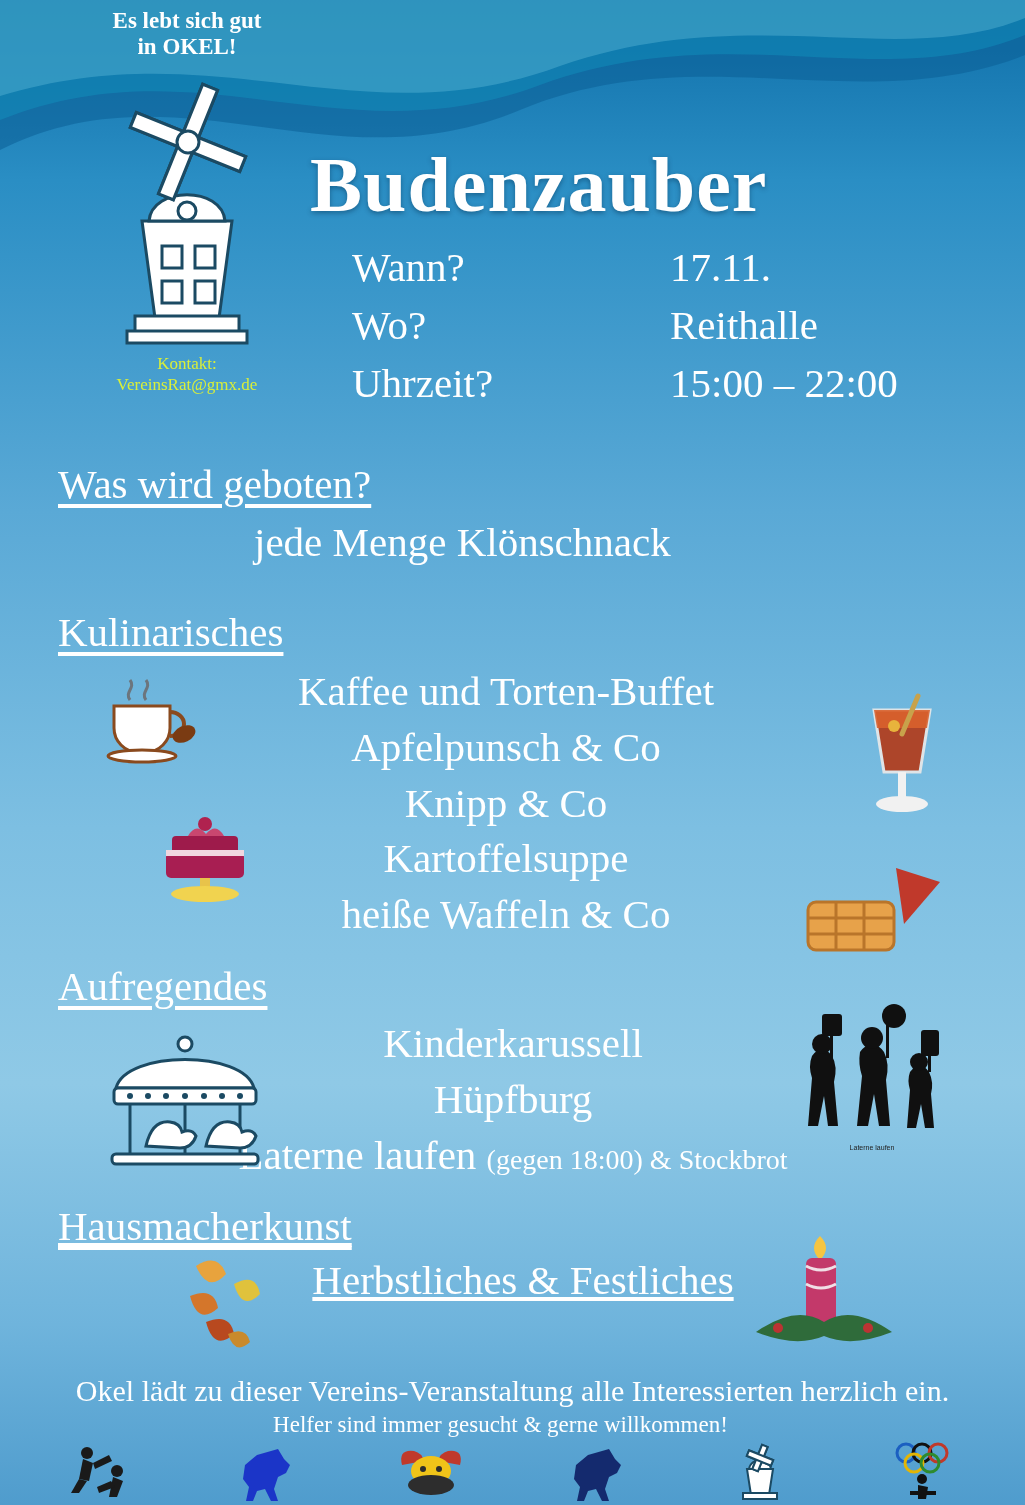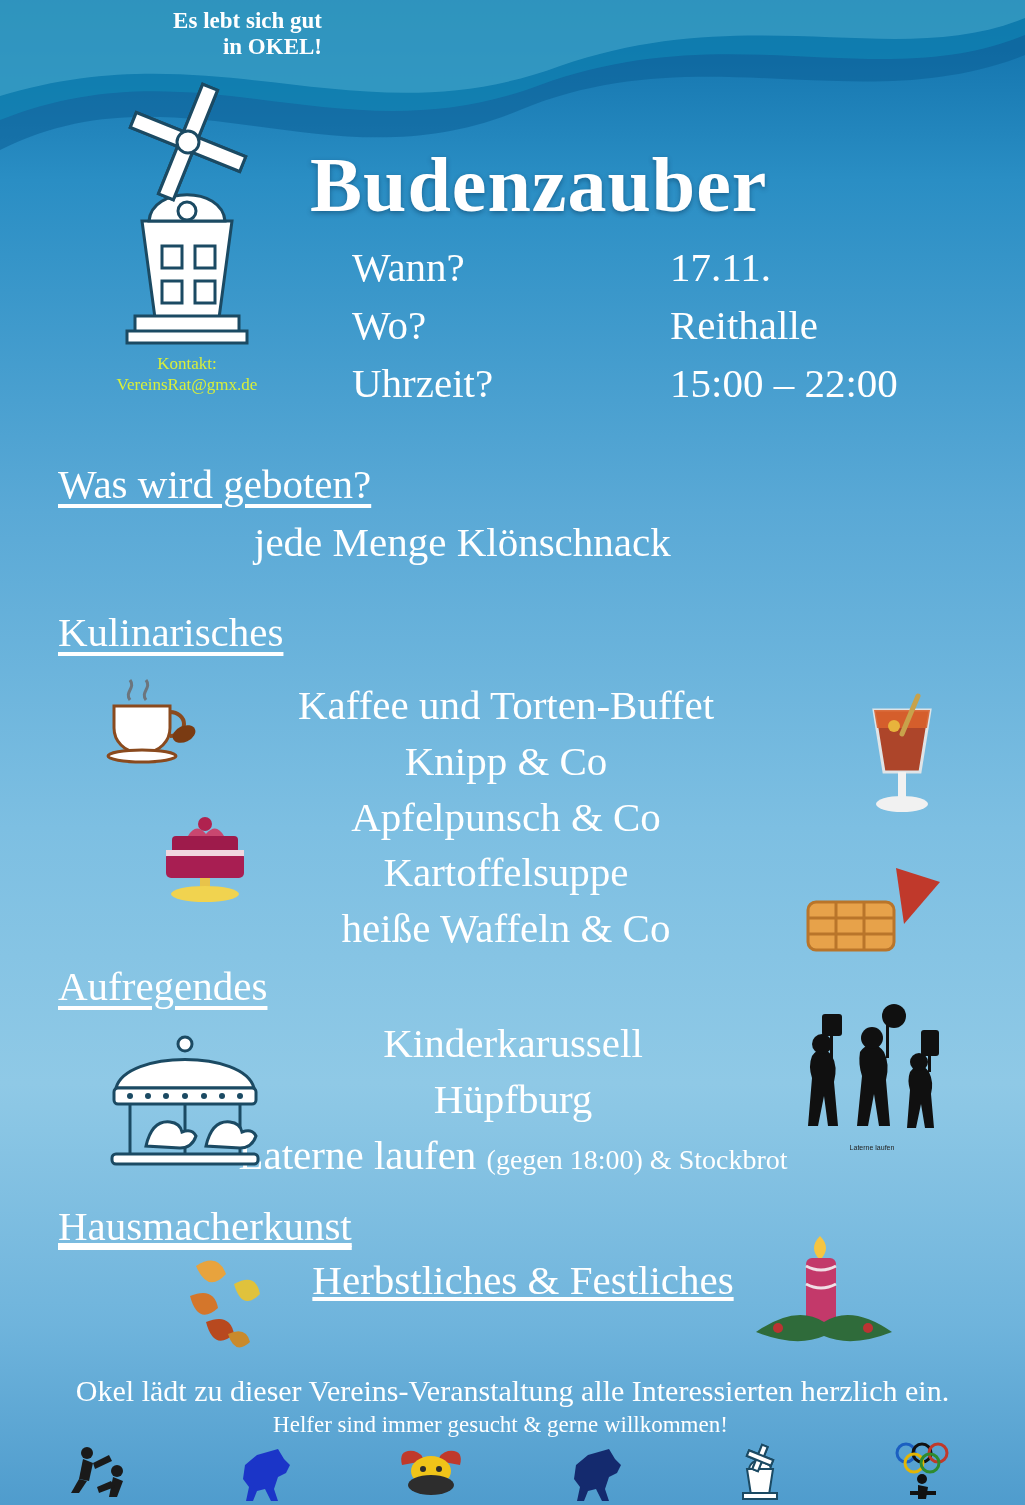--- a/index.html
+++ b/index.html
@@ -8,21 +8,21 @@
     font-family:"Liberation Serif", serif;
     background:linear-gradient(180deg,#0e6ea8 0%,#2a8ec4 12%,#5aa9d6 34%,#7dbfe2 55%,#8fc9e6 72%,#6fb4dc 88%,#4f9ccd 100%);
     position:relative;overflow:hidden;color:#ffffff;
   }
   
   .swirl{position:absolute;top:0;left:0;width:1025px;height:230px;overflow:hidden;pointer-events:none;}
   .poster{position:absolute;inset:0;}
 
   
   .logo-block{position:absolute;left:52px;top:8px;width:270px;text-align:center;}
-  .slogan{font-size:23px;line-height:1.15;color:#ffffff;font-weight:600;text-align:right;}
+  .slogan{font-size:23px;line-height:1.15;color:#ffffff;font-weight:600;}
   .mill-wrap{width:260px;height:290px;margin:0 auto;}
   .contact{margin-top:2px;font-size:17px;color:#d9ef3a;line-height:1.25;}
 
   
   .title1{position:absolute;left:470px;top:10px;font-size:78px;font-weight:bold;letter-spacing:1px;
           text-shadow:0 2px 5px rgba(0,40,70,.45);}
   .title2{position:absolute;left:310px;top:140px;font-size:78px;font-weight:bold;letter-spacing:1px;
           text-shadow:0 2px 5px rgba(0,40,70,.45);}
 
   
@@ -30,21 +30,21 @@
   .info-row{display:flex;}
   .info-q{width:318px;}
   .info-a{}
 
   
   .head{font-size:41px;text-decoration:underline;text-underline-offset:6px;}
   .sec-geboten{position:absolute;left:58px;top:460px;}
   .geboten-line{font-size:41px;margin-left:196px;margin-top:10px;}
 
   .sec-kul{position:absolute;left:58px;top:608px;width:910px;}
-  .kul-list{margin-top:22px;text-align:center;font-size:41px;line-height:1.36;padding-right:14px;}
+  .kul-list{margin-top:8px;text-align:center;font-size:41px;line-height:1.36;padding-right:14px;}
 
   .sec-auf{position:absolute;left:58px;top:962px;width:910px;}
   .auf-list{margin-top:6px;text-align:center;font-size:41px;line-height:1.36;}
   .small-note{font-size:28px;}
 
   .sec-haus{position:absolute;left:58px;top:1202px;width:930px;text-decoration:underline;}
   .haus-line{margin-top:6px;text-align:center;font-size:41px;}
 
   
   .foot1{position:absolute;left:0;top:1374px;width:1025px;text-align:center;font-size:30px;}
@@ -133,22 +133,22 @@
 
   <div class="sec-geboten">
     <div class="head">Was wird geboten?</div>
     <div class="geboten-line">jede Menge Klönschnack</div>
   </div>
 
   <div class="sec-kul">
     <div class="head">Kulinarisches</div>
     <div class="kul-list">
       <div>Kaffee und Torten-Buffet</div>
+      <div>Apfelpunsch &amp; Co</div>
       <div>Knipp &amp; Co</div>
-      <div>Apfelpunsch &amp; Co</div>
       <div>Kartoffelsuppe</div>
       <div>heiße Waffeln &amp; Co</div>
     </div>
   </div>
 
   <div class="sec-auf">
     <div class="head">Aufregendes</div>
     <div class="auf-list">
       <div>Kinderkarussell</div>
       <div>Hüpfburg</div>

